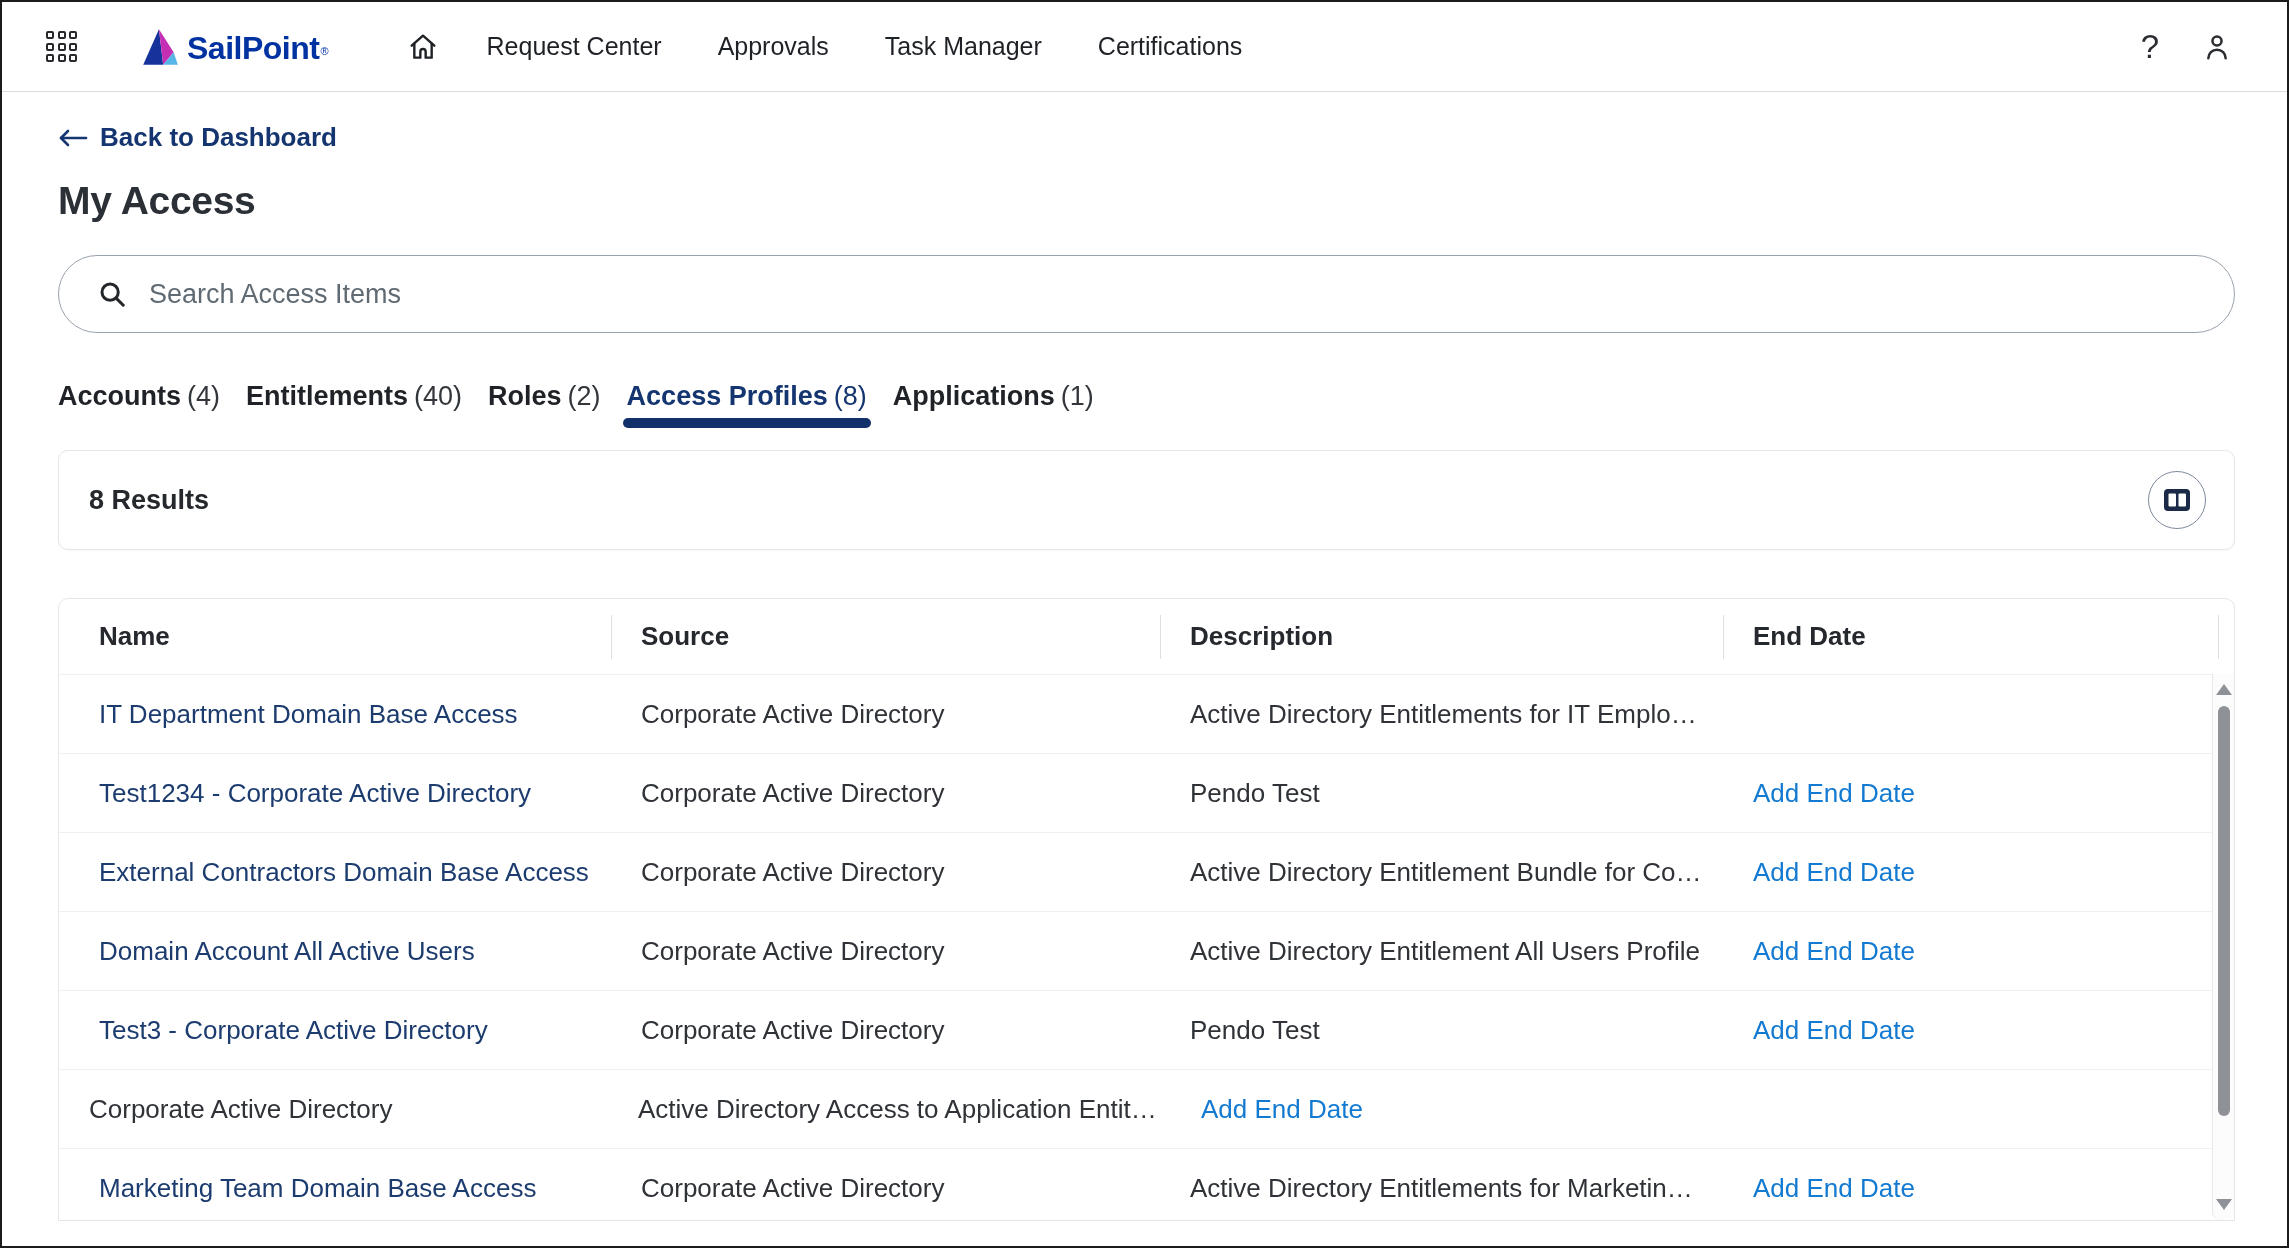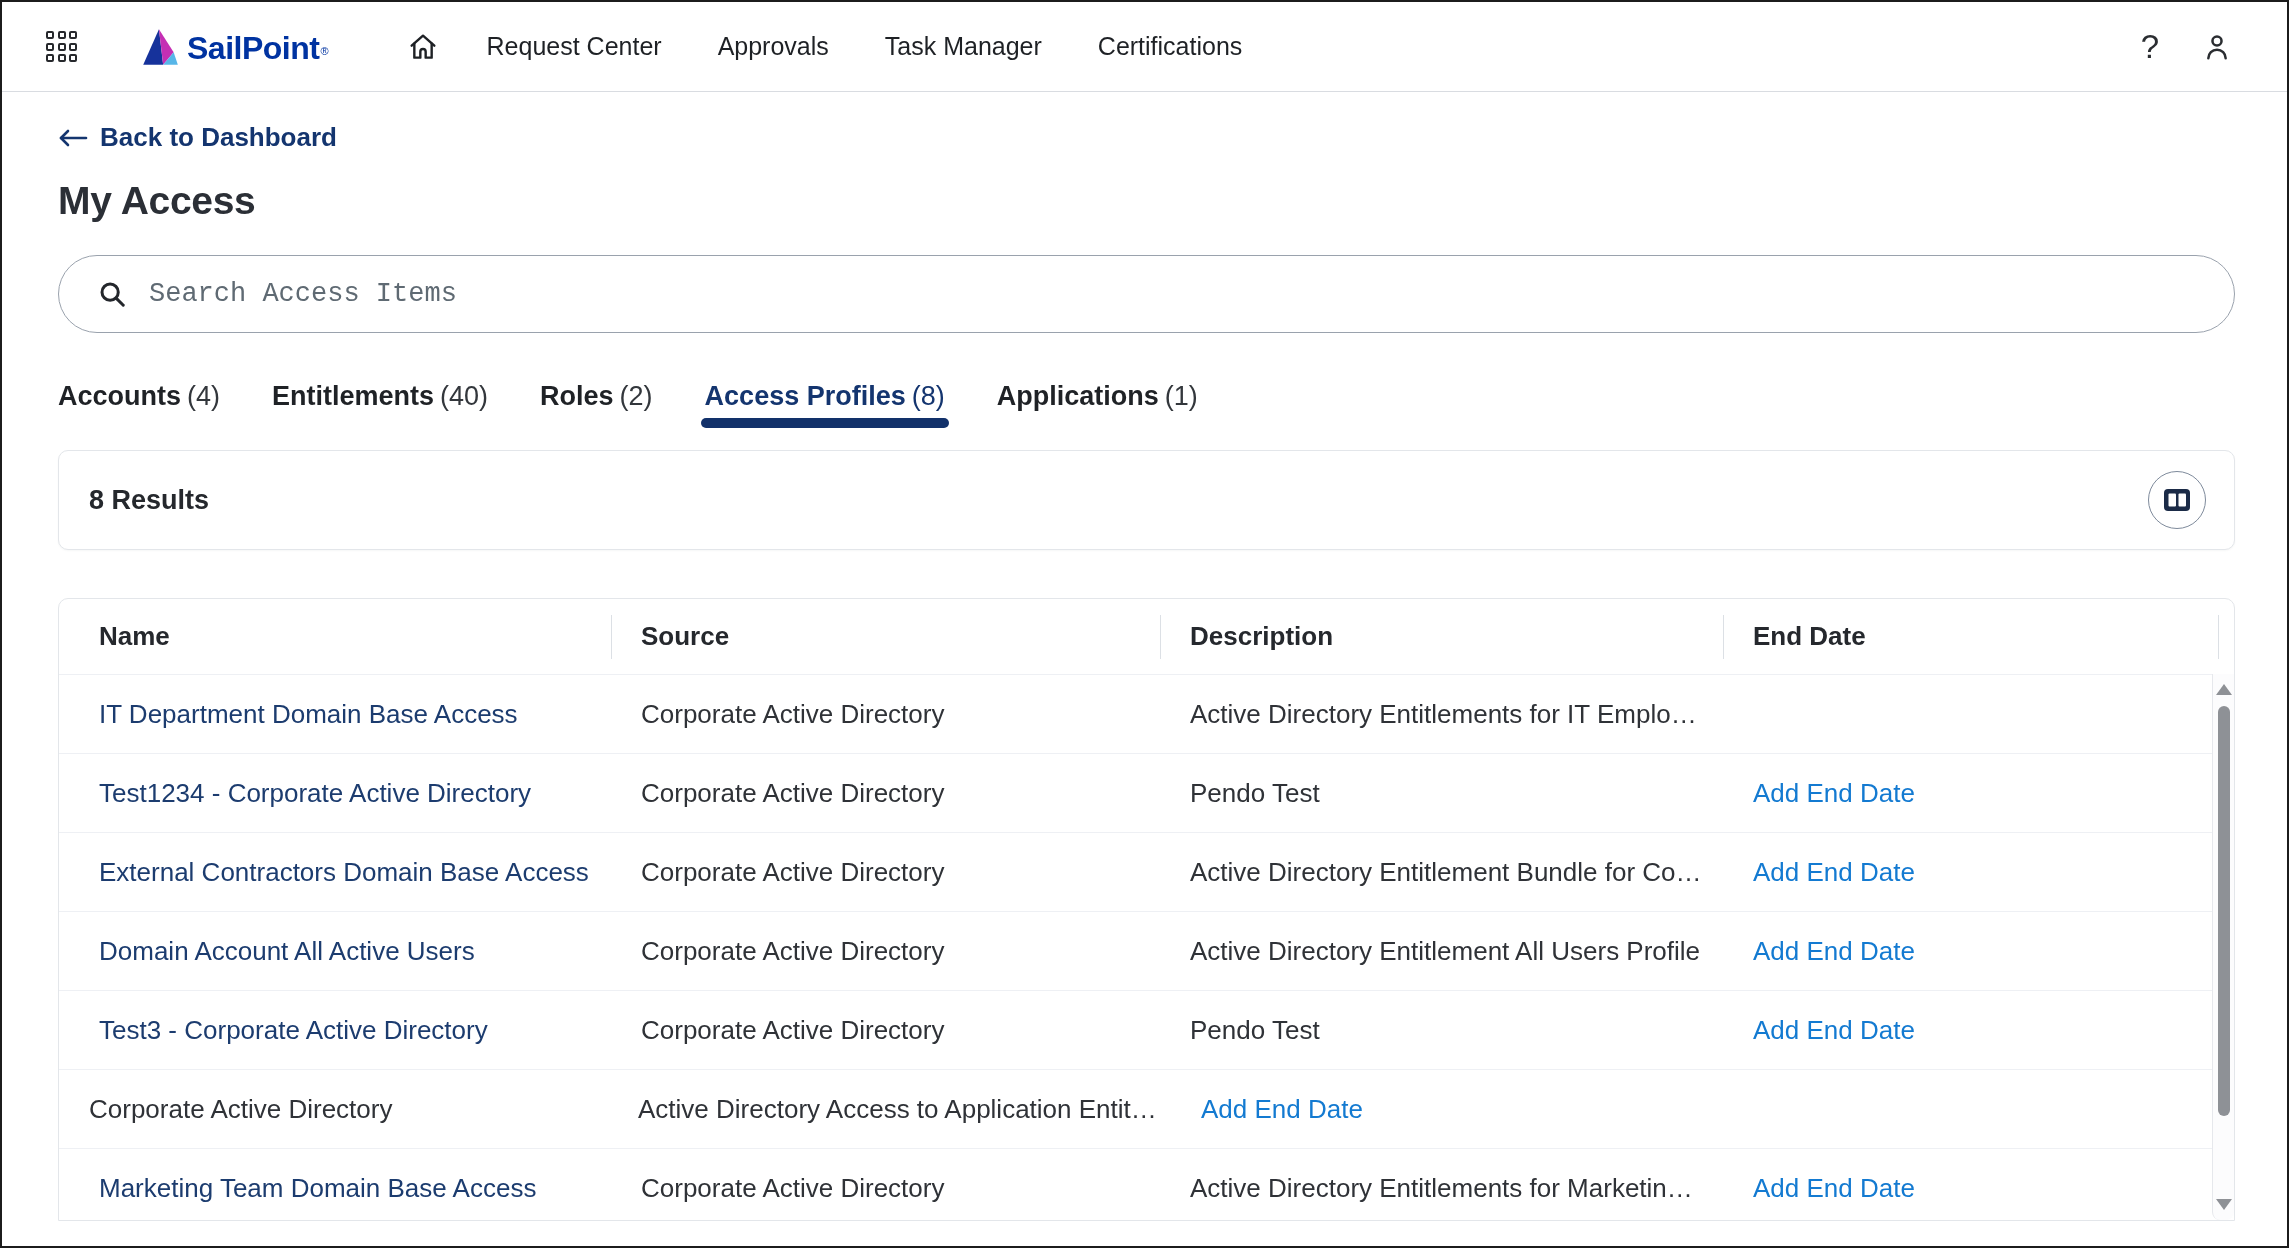--- a/index.html
+++ b/index.html
@@ -36,26 +36,26 @@
 
   .page-title { margin-top:26px; font-size:39px; font-weight:bold; color:#2b2f36; letter-spacing:-0.3px; }
 
   .search-bar {
     margin-top:32px; height:78px; border:1.5px solid #9aa2ad; border-radius:39px;
     display:flex; align-items:center; padding:0 30px 0 38px; background:#fff;
   }
   .search-bar svg { flex:0 0 auto; }
   .search-input {
     border:none; outline:none; flex:1; margin-left:22px; font-size:27px;
-    font-family:Liberation Mono, monospace; color:#404040; background:transparent;
+    font-family:Liberation Sans, sans-serif; color:#404040; background:transparent;
   }
   .search-input::placeholder { color:#5f6a73; opacity:1; }
 
   
-  .tabs { margin-top:48px; display:flex; gap:52px; align-items:flex-start; }
+  .tabs { margin-top:48px; display:flex; gap:26px; align-items:flex-start; }
   .tab { cursor:pointer; padding-bottom:16px; position:relative; white-space:nowrap; }
   .tab-label { font-size:27px; font-weight:bold; color:#1f2226; }
   .tab-count { font-size:27px; font-weight:normal; color:#33373c; margin-left:6px; }
   .tab.active .tab-label, .tab.active .tab-count { color:#14356f; }
   .tab.active::after {
     content:""; position:absolute; left:-4px; right:-4px; bottom:0; height:10px;
     background:#12316a; border-radius:6px;
   }
 
   

